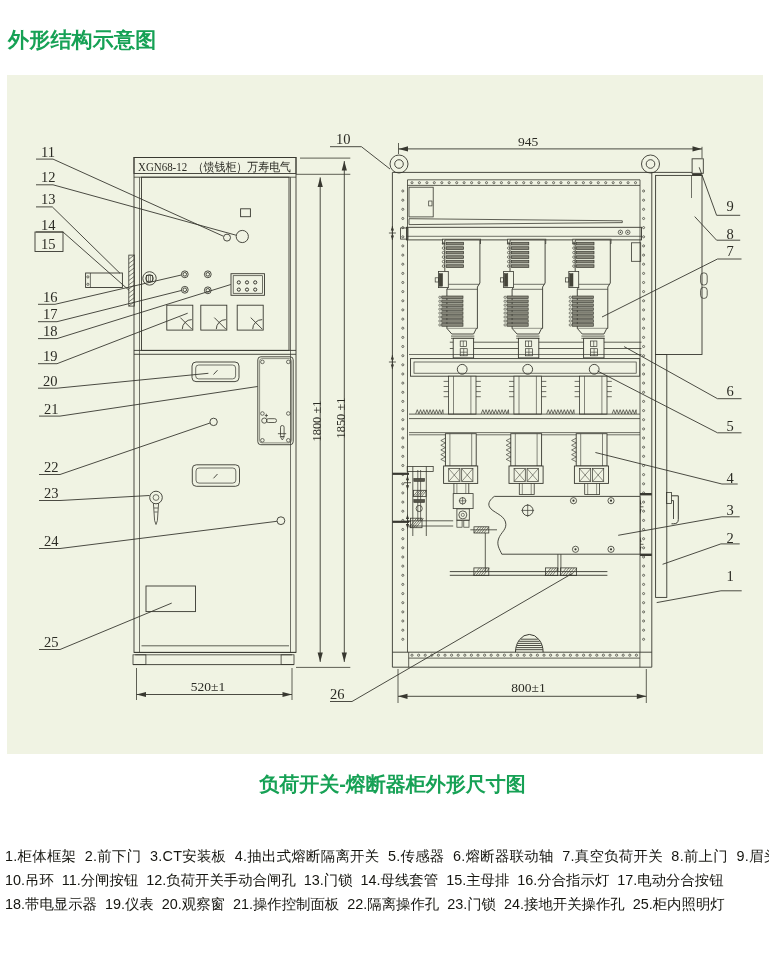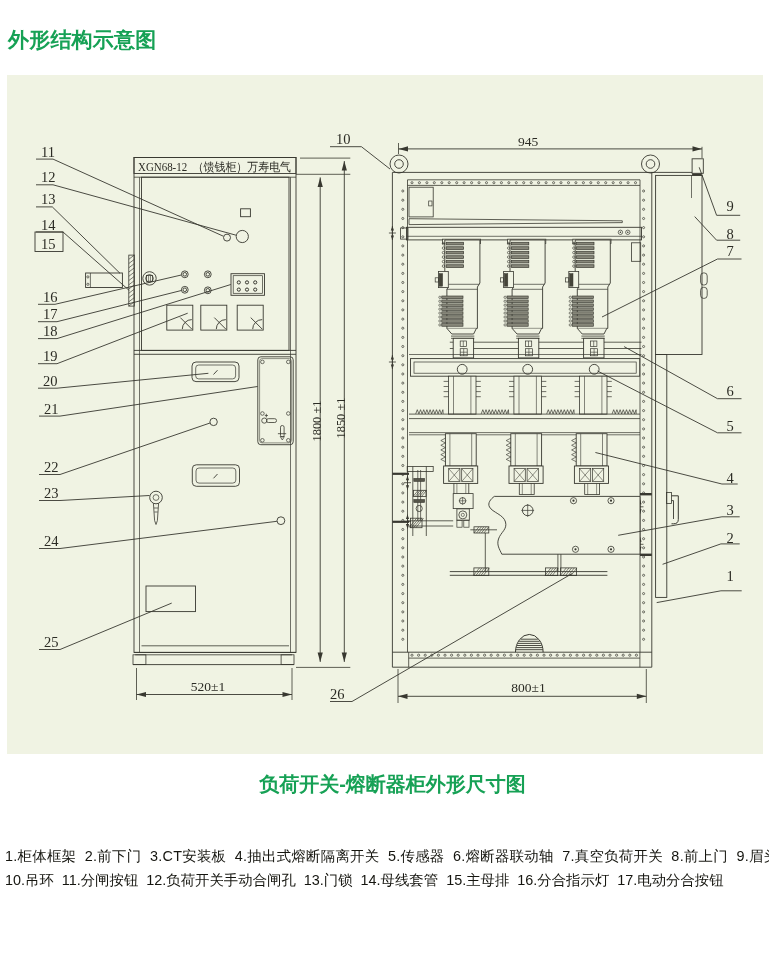--- a/index.html
+++ b/index.html
@@ -992,13 +992,14 @@
 <text x="330" y="699" font-family="Liberation Serif, serif" font-size="14.5" text-anchor="start" fill="#2b2b24">26</text>
 <line x1="330" y1="701.5" x2="352" y2="701.5" stroke="#383830" stroke-width="0.9"></line>
 <line x1="352" y1="701.5" x2="572.2" y2="573.5" stroke="#383830" stroke-width="0.9"></line>
 </g>
 </svg>
 
 <div style="position:absolute;left:0;top:771px;width:785px;text-align:center;font-size:20px;font-weight:bold;color:#16a155;">负荷开关-熔断器柜外形尺寸图</div>
 
 <div style="position:absolute;left:5px;font-size:14.4px;color:#15150f;white-space:nowrap;top:847px;letter-spacing:0.28px;">1.柜体框架&nbsp;&nbsp;2.前下门&nbsp;&nbsp;3.CT安装板&nbsp;&nbsp;4.抽出式熔断隔离开关&nbsp;&nbsp;5.传感器&nbsp;&nbsp;6.熔断器联动轴&nbsp;&nbsp;7.真空负荷开关&nbsp;&nbsp;8.前上门&nbsp;&nbsp;9.眉头</div>
 <div style="position:absolute;left:5px;font-size:14.4px;color:#15150f;white-space:nowrap;top:871px;text-align:center;">10.吊环&nbsp;&nbsp;11.分闸按钮&nbsp;&nbsp;12.负荷开关手动合闸孔&nbsp;&nbsp;13.门锁&nbsp;&nbsp;14.母线套管&nbsp;&nbsp;15.主母排&nbsp;&nbsp;16.分合指示灯&nbsp;&nbsp;17.电动分合按钮</div>
+<div style="position:absolute;left:5px;font-size:14.4px;color:#15150f;white-space:nowrap;top:895px;">18.带电显示器&nbsp;&nbsp;19.仪表&nbsp;&nbsp;20.观察窗&nbsp;&nbsp;21.操作控制面板&nbsp;&nbsp;22.隔离操作孔&nbsp;&nbsp;23.门锁&nbsp;&nbsp;24.接地开关操作孔&nbsp;&nbsp;25.柜内照明灯</div>
 <div style="position:absolute;left:5px;font-size:14.4px;color:#15150f;white-space:nowrap;top:919px;">26.接地开关</div>
 </div>
 </body></html>

